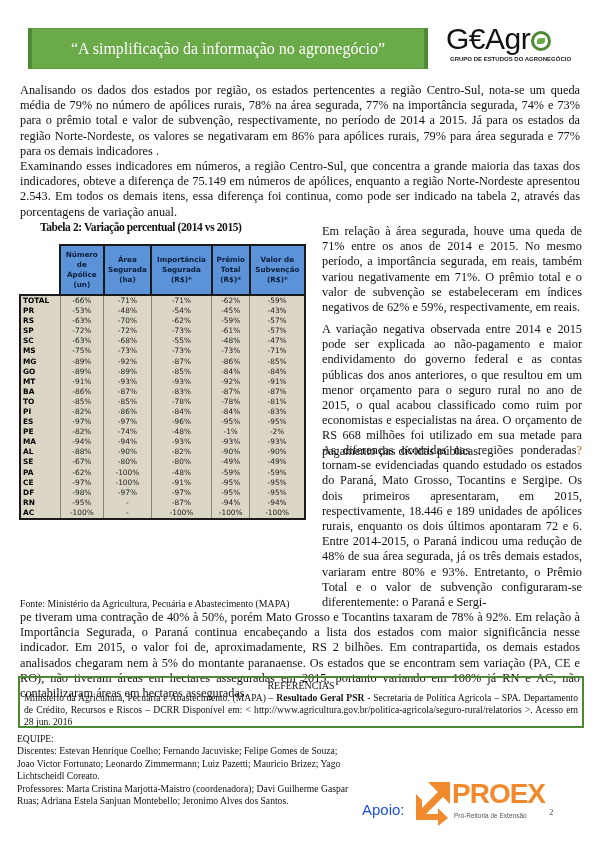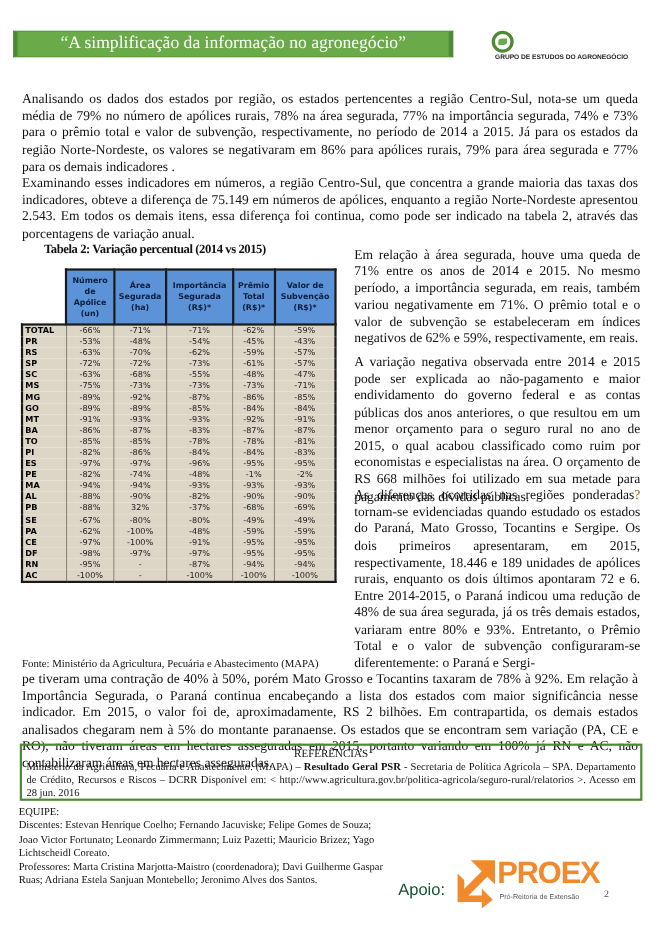--- a/index.html
+++ b/index.html
@@ -1,20 +1,20 @@
 <!DOCTYPE html>
 <html><head>
 <meta charset="utf-8">
 <style>
   * { box-sizing: border-box; margin: 0; padding: 0; }
   html, body { width: 600px; height: 850px; background: #ffffff; overflow: hidden; }
   body { position: relative; font-family: "DejaVu Serif", "Liberation Serif", serif; color: #111; }
 
   .banner {
-    position: absolute; left: 12px; top: 28px; width: 400px; height: 24px;
+    position: absolute; left: 28px; top: 28px; width: 400px; height: 41px;
     background: #6aaa48; border-left: 4px solid #4e8a34; border-right: 4px solid #4e8a34;
     border-top: 1px solid #5b9a3d; border-bottom: 1px solid #5b9a3d;
     display: flex; align-items: center; justify-content: center;
   }
   .banner span { font-family: "Liberation Serif", serif; color: #fff; font-size: 16px; }
 
   .logo { position: absolute; left: 446px; top: 24px; width: 150px; height: 48px; }
   .logo-word { font-family: "Liberation Sans", sans-serif; font-size: 30px; color: #111; letter-spacing: -0.5px; line-height: 30px; display: flex; align-items: center; }
   .logo-leaf { display: inline-block; width: 20px; height: 20px; border-radius: 50%; border: 3px solid #4e8a34; position: relative; margin-left: 1px; margin-top: 4px; }
   .logo-leaf::after { content: ""; position: absolute; left: 3px; top: 4px; width: 8px; height: 6px; background: #6aaa48; border-radius: 50% 0 50% 0; }
@@ -43,35 +43,36 @@
   #rp3 { top: 443px; }
   .qmark { color: #b05a00; }
 
   #para3 { left: 20px; top: 610px; width: 560px; }
 
   .refbox { position: absolute; left: 18px; top: 676px; width: 566px; height: 52px; border: 2px solid #4e8a34; padding: 2px 4px; font-family: Liberation Serif, serif; font-size: 9.6px; line-height: 12px; text-align: justify; }
   .refbox .title { text-align: center; font-size: 10px; }
 
   .team { position: absolute; left: 17px; top: 733px; width: 340px; font-family: "Liberation Serif", serif; font-size: 9.6px; line-height: 12.4px; }
 
-  .apoio { position: absolute; left: 362px; top: 801px; font-family: "Liberation Sans", sans-serif; font-size: 15px; color: #14532d; }
+  .apoio { position: absolute; left: 362px; top: 801px; font-family: "Liberation Sans", sans-serif; font-size: 15px; color: #1d4ed8; }
   .proex { position: absolute; left: 414px; top: 778px; width: 120px; height: 50px; }
   .proex-word { position: absolute; left: 38px; top: 0px; font-family: "Liberation Sans", sans-serif; font-weight: bold; font-size: 28px; color: #f08a2c; letter-spacing: -1px; }
   .proex-sub { position: absolute; left: 40px; top: 34px; font-family: "Liberation Sans", sans-serif; font-size: 6.5px; color: #555; }
   .page-num { position: absolute; left: 549px; top: 807px; font-family: "Liberation Serif", serif; font-size: 9px; color: #555; }
 </style>
 </head>
 <body>
 
 <div class="banner">
   <span>“A simplificação da informação no agronegócio”</span>
 </div>
 
 <div class="logo">
   <div class="logo-word">
+    <span>G€Agr</span>
     <span class="logo-leaf"></span>
   </div>
   <div class="logo-sub">GRUPO DE ESTUDOS DO AGRONEGÓCIO</div>
 </div>
 
 <p class="p" id="para1">Analisando os dados dos estados por região, os estados pertencentes a região Centro-Sul, nota-se um queda média de 79% no número de apólices rurais, 78% na área segurada, 77% na importância segurada, 74% e 73% para o prêmio total e valor de subvenção, respectivamente, no período de 2014 a 2015. Já para os estados da região Norte-Nordeste, os valores se negativaram em 86% para apólices rurais, 79% para área segurada e 77% para os demais indicadores .</p>
 <p class="p" id="para2">Examinando esses indicadores em números, a região Centro-Sul, que concentra a grande maioria das taxas dos indicadores, obteve a diferença de 75.149 em números de apólices, enquanto a região Norte-Nordeste apresentou 2.543. Em todos os demais itens, essa diferença foi continua, como pode ser indicado na tabela 2, através das porcentagens  de variação anual.</p>
 
 <div class="tbl-title">Tabela 2: Variação percentual (2014 vs 2015)</div>
 
@@ -209,28 +210,20 @@
       </tr>
       <tr>
         <td class="st">AL</td>
         <td>-88%</td>
         <td>-90%</td>
         <td>-82%</td>
         <td>-90%</td>
         <td>-90%</td>
       </tr>
       <tr>
-        <td class="st">PB</td>
-        <td>-88%</td>
-        <td>32%</td>
-        <td>-37%</td>
-        <td>-68%</td>
-        <td>-69%</td>
-      </tr>
-      <tr>
         <td class="st">SE</td>
         <td>-67%</td>
         <td>-80%</td>
         <td>-80%</td>
         <td>-49%</td>
         <td>-49%</td>
       </tr>
       <tr>
         <td class="st">PA</td>
         <td>-62%</td>

